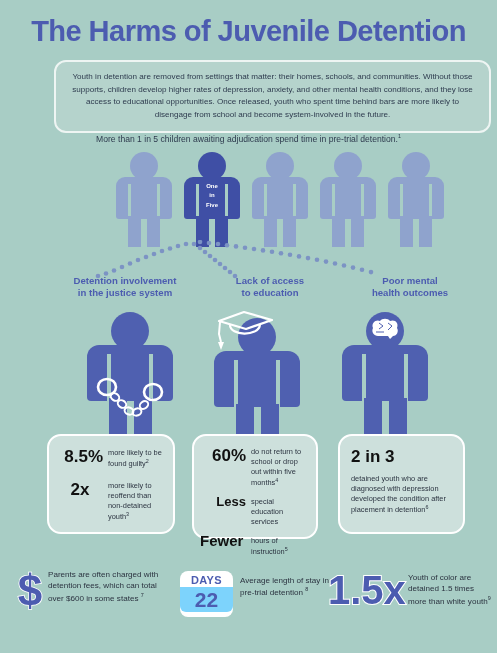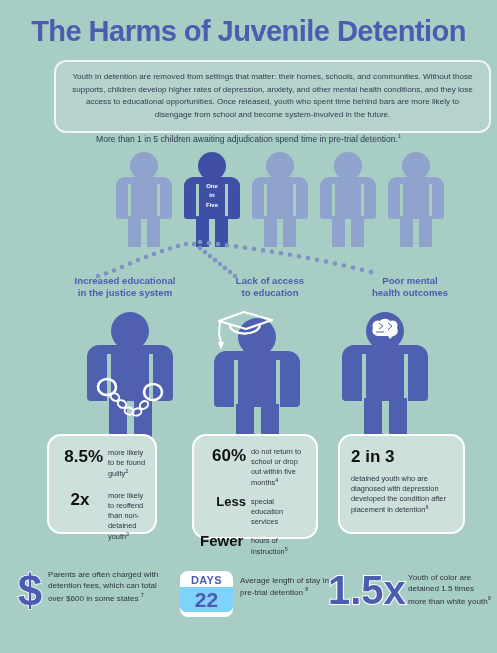--- a/index.html
+++ b/index.html
@@ -229,21 +229,21 @@
         <circle cx="335" cy="23.5" r="2.3"></circle>
           <circle cx="344" cy="25.5" r="2.3"></circle>
           <circle cx="353" cy="27.6" r="2.3"></circle>
         <circle cx="362" cy="29.8" r="2.3"></circle>
           <circle cx="371" cy="32.1" r="2.3"></circle>
       </g>
     </svg>
   </div>
 
   <div class="cat-head c1">
-    <div>Increased educational</div>
+    <div>Detention involvement</div>
     <div>in the justice system</div>
   </div>
   <div class="cat-head c2">
     <div>Lack of access</div>
     <div>to education</div>
   </div>
   <div class="cat-head c3">
     <div>Poor mental</div>
     <div>health outcomes</div>
   </div>
@@ -295,21 +295,21 @@
     <svg style="position:absolute;left:24px;top:2px;" width="38" height="36" viewBox="0 0 38 36">
       <path d="M7,14 C5,9 10,5 14,7 C16,4 22,4 24,7 C29,5 33,9 31,14 C33,17 31,22 27,22 L24,25 L22,22 L12,22 C8,22 5,18 7,14 Z" fill="#ffffff"></path>
       <g stroke="#4f60b0" stroke-width="1" fill="none">
         <path d="M13,9 L17,12 L13,15"></path>
         <path d="M22,9 L26,12 L22,16"></path>
         <path d="M10,18 L18,18"></path>
       </g>
     </svg>
   </div>
 
-  <div class="card" style="left:47px;top:434px;width:110px;height:100px;padding:12px 10px 0 8px;">
+  <div class="card" style="left:47px;top:434px;width:128px;height:100px;padding:12px 10px 0 8px;">
     <div class="row" style="margin-bottom:12px;">
       <div class="big" style="font-size:17px;min-width:46px;text-align:right;padding-right:5px;">8.5%</div>
       <div class="desc"><span>more likely to be found guilty</span><span class="sup">2</span></div>
     </div>
     <div class="row">
       <div class="big" style="font-size:17px;min-width:46px;text-align:center;padding-right:5px;">2x</div>
       <div class="desc"><span>more likely to reoffend than non-detained youth</span><span class="sup">3</span></div>
     </div>
   </div>
 

